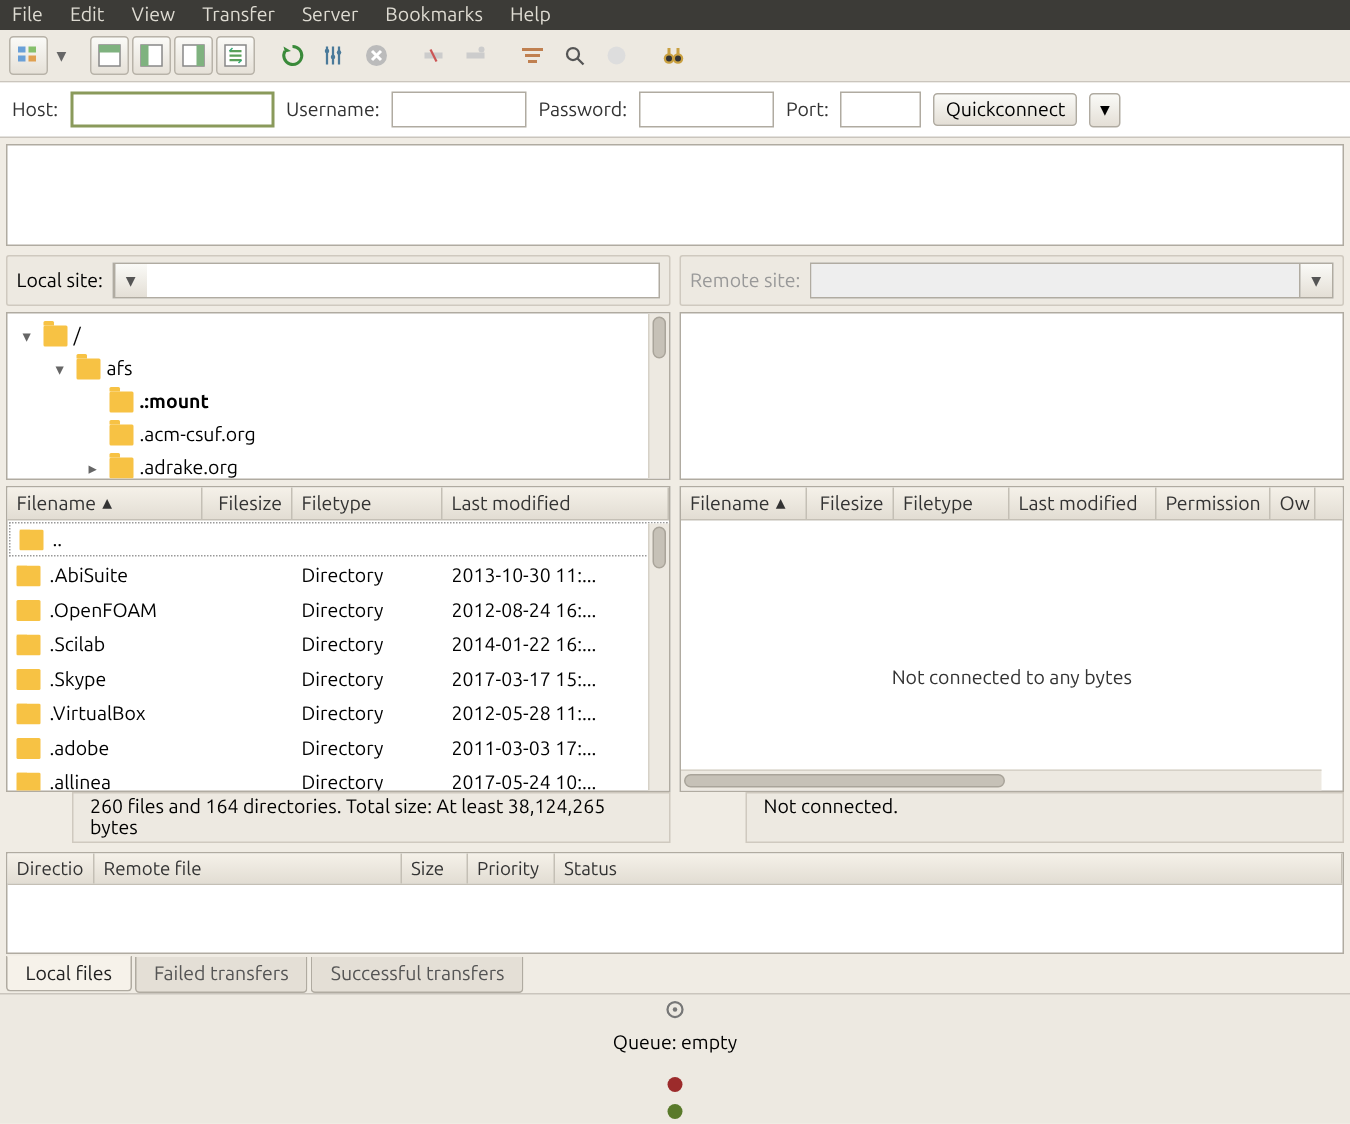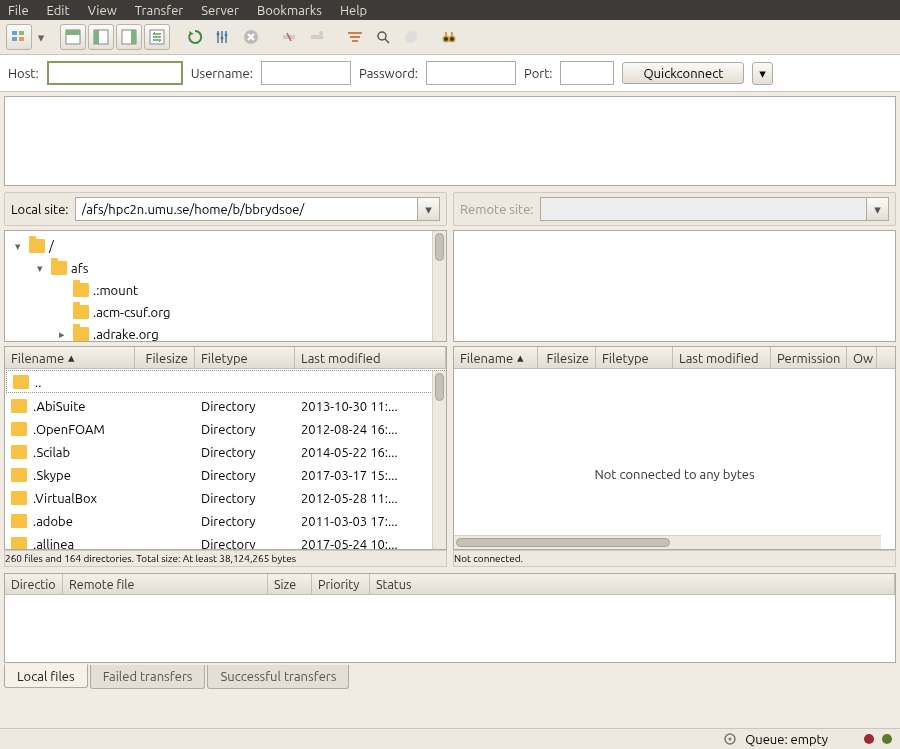--- a/index.html
+++ b/index.html
@@ -15,21 +15,21 @@
 .tb-btn.framed { border: 1px solid #b8b3a9; background: linear-gradient(#fafaf7,#e6e1d8); }
 .tb-sep { width: 8px; }
 .tb-drop { width: 14px; display:flex; align-items:center; justify-content:center; color:#666;}
 .tb-btn svg { width: 18px; height: 18px; }
 
 
 .qcbar { background: #ffffff; padding: 6px 8px; display: flex; align-items: center; gap: 8px; border-bottom: 1px solid #cac5bd; }
 .qcbar label { color: #333; }
 .qcbar input { border: 1px solid #b0aba1; background: #fff; padding: 3px 5px; height: 24px; }
 .qcbar input:first-of-type { border: 2px solid #8a9a5b; }
-.qc-btn { border: 1px solid #b0aba1; background: linear-gradient(#fafaf7,#e4dfd6); padding: 3px 20px; border-radius: 3px; display:flex; align-items:center; gap:4px;}
+.qc-btn { border: 1px solid #b0aba1; background: linear-gradient(#fafaf7,#e4dfd6); padding: 3px 7px; border-radius: 3px; display:flex; align-items:center; gap:4px;}
 .qc-split { border: 1px solid #b0aba1; background: linear-gradient(#fafaf7,#e4dfd6); padding: 3px 6px; border-radius: 3px; }
 
 
 .logarea { height: 90px; margin: 4px 4px 0 4px; border: 1px solid #b0aba1; background: #fff; }
 
 
 .sitebars { display: flex; gap: 6px; margin: 6px 4px 0 4px; }
 .sitebar { flex: 1; display: flex; align-items: center; gap: 6px; border: 1px solid #cfc9bf; background:#ede9e1; padding: 4px 6px; border-radius: 2px;}
 .sitebar.disabled label { color: #999; }
 .combo { flex: 1; display: flex; border: 1px solid #b0aba1; background: #fff; height: 24px; }
@@ -57,34 +57,34 @@
 .lbody { flex: 1; overflow: hidden; }
 .lrow { display: flex; height: 23px; align-items: center; }
 .lrow.dotted { border: 1px dotted #999; margin: 1px; }
 .lrow .c { padding: 0 6px; display:flex; align-items:center; gap:6px; overflow:hidden; white-space:nowrap;}
 .remote-empty { flex:1; display:flex; align-items:center; justify-content:center; color:#333; padding-top:30px;}
 .scrollbar-h { position:absolute; left:0; right:14px; bottom:0; height:14px; background:#ede9e1; border-top:1px solid #d6d1c7;}
 .scrollbar-h .thumb { position:absolute; top:2px; bottom:2px; left:2px; width:50%; background:#c6c1b7; border:1px solid #a9a49a; border-radius:6px;}
 
 
 .statusrow { display: flex; gap: 6px; margin: 0 4px; }
-.statusbox { flex: 1; border: 1px solid #cfc9bf; background:#ede9e1; padding: 2px 0; font-size: 10px;}
+.statusbox { flex: 1; border: 1px solid #cfc9bf; background:#ede9e1; padding: 2px 11px; font-size: 13px; margin-left: 44px;}
 
 
 .queue { margin: 6px 4px 0 4px; border: 1px solid #b0aba1; background: #fff; height: 90px; display:flex; flex-direction:column;}
 .queue .lhdr .col { font-size: 12.5px; }
 .queue-body { flex:1; }
 
 
 .tabs { display: flex; margin: 0 4px; padding-top:2px; gap:0; }
 .tab { padding: 4px 12px; border: 1px solid #b0aba1; border-top: none; background: #e4dfd6; margin-right: 2px; color:#555; border-radius: 0 0 3px 3px;}
 .tab.active { background: #f6f2ea; color:#222; border-top: 1px solid #f6f2ea; position:relative; top:-1px;}
 
 
-.bottom { margin-top: auto; background: #ede9e1; border-top: 1px solid #cac5bd; display:flex; align-items:center; justify-content:flex-end; padding: 3px 8px; gap:8px; }
+.bottom { margin-top: auto; background: #ede9e1; border-top: 1px solid #cac5bd; display:flex; align-items:center; justify-content:flex-end; padding: 3px 8px; gap:8px;flex-direction:column; }
 .dot { width:10px; height:10px; border-radius:50%; display:inline-block;}
 .dot.red { background:#9c2b2b; }
 .dot.green { background:#5a7a2b; }
 .gear-icon { width:14px; height:14px; }
 
 
 .w-fn { width: 130px; } .w-fs { width: 60px; } .w-ft { width: 100px; } .w-lm { width: 118px; }
 .w-fn2 { width: 84px; } .w-fs2 { width: 58px; } .w-ft2 { width: 77px; } .w-lm2 { width: 98px; } .w-perm { width: 76px; } .w-own { width: 30px; }
 .qw-slf { width: 180px; } .qw-dir { width: 58px; } .qw-rf { width: 205px; } .qw-sz { width: 44px; text-align:right;} .qw-pr { width: 58px; } .qw-st { flex:1; }
 </style>
@@ -217,21 +217,20 @@
     </div>
   <div class="qc-split">▾</div>
 </div>
 
 <div class="logarea"></div>
 
 <div class="sitebars">
   <div class="sitebar">
     <label>Local site:</label>
     <div class="combo">
-      <input value="/afs/hpc2n.umu.se/home/b/bbrydsoe/" style="">
       <div class="cbtn">▾</div>
     </div>
   </div>
   <div class="sitebar disabled">
     <label>Remote site:</label>
     <div class="combo disabled">
       <input disabled="" style="">
       <div class="cbtn">▾</div>
     </div>
   </div>
@@ -243,21 +242,21 @@
         <div class="tree-row" style="padding-left: 8px;">
           <span class="twisty">▾</span>
           <span class="fld"></span>
           <span>/</span>
         </div>
         <div class="tree-row" style="padding-left: 30px;">
           <span class="twisty">▾</span>
           <span class="fld"></span>
           <span>afs</span>
         </div>
-        <div class="tree-row" style="padding-left: 52px;">
+        <div class="tree-row" style="padding-left: 52px; font-weight: bold;">
           <span class="twisty"></span>
           <span class="fld"></span>
           <span>.:mount</span>
         </div>
         <div class="tree-row" style="padding-left: 52px;">
           <span class="twisty"></span>
           <span class="fld"></span>
           <span>.acm-csuf.org</span>
         </div>
         <div class="tree-row" style="padding-left: 52px;">
@@ -312,21 +311,21 @@
           <div class="c w-ft">Directory</div>
           <div class="c w-lm" style="flex:1">2012-08-24 16:...</div>
         </div>
         <div class="lrow">
           <div class="c w-fn">
             <span class="fld"></span>
             <span>.Scilab</span>
           </div>
           <div class="c w-fs"></div>
           <div class="c w-ft">Directory</div>
-          <div class="c w-lm" style="flex:1">2014-05-22 16:...</div>
+          <div class="c w-lm" style="flex:1">2014-01-22 16:...</div>
         </div>
         <div class="lrow">
           <div class="c w-fn">
             <span class="fld"></span>
             <span>.Skype</span>
           </div>
           <div class="c w-fs"></div>
           <div class="c w-ft">Directory</div>
           <div class="c w-lm" style="flex:1">2017-03-17 15:...</div>
         </div>

